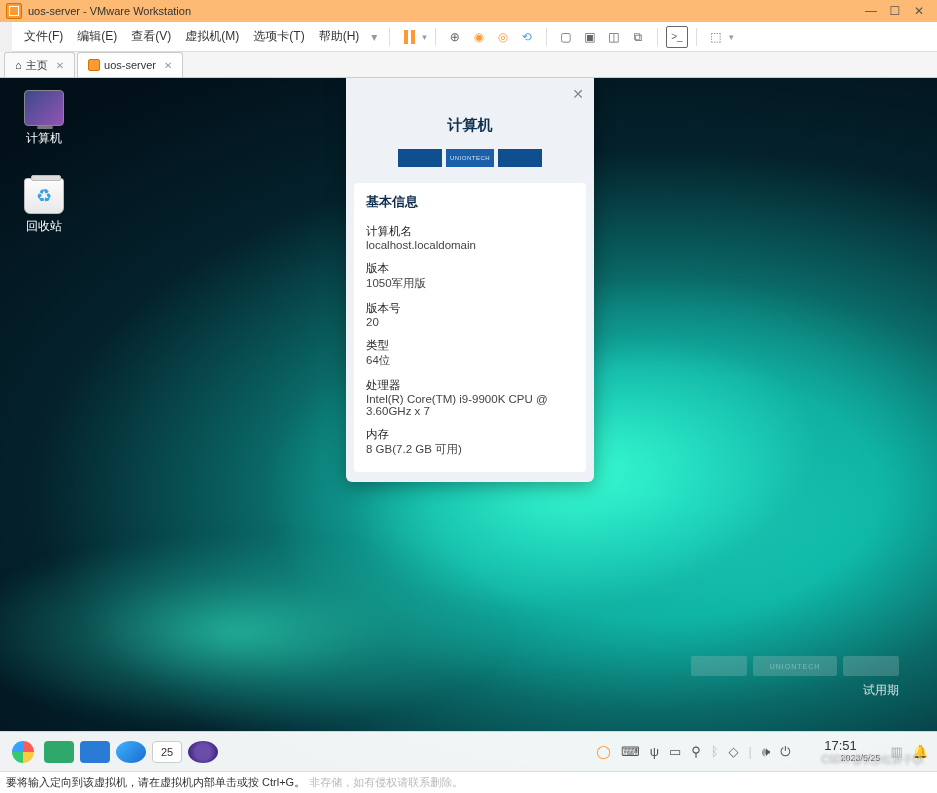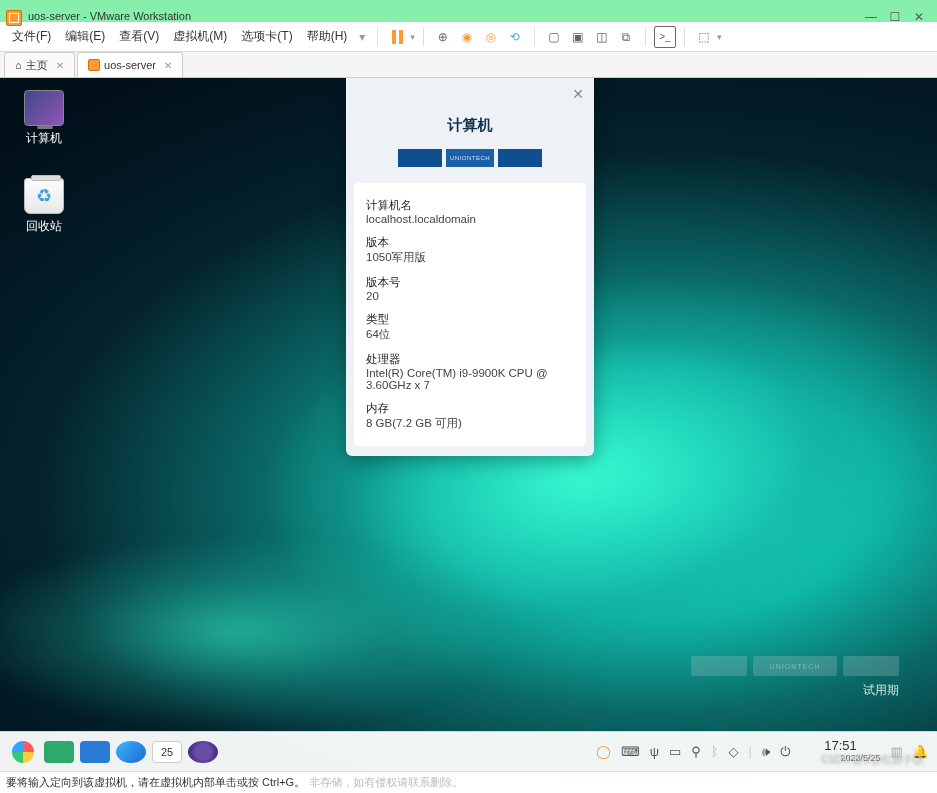--- a/index.html
+++ b/index.html
@@ -1,26 +1,26 @@
 <!DOCTYPE html>
 <html><head>
 <meta charset="utf-8">
 <style>
 * { margin: 0; padding: 0; box-sizing: border-box; font-family: "Microsoft YaHei", "PingFang SC", sans-serif; }
 body { width: 937px; height: 793px; background: #f0f0f0; overflow: hidden; position: relative; }
 
 
-.titlebar { height: 22px; background: #86efac; display: flex; padding: 10px 6px; font-size: 11px; color: #333; }
+.titlebar { height: 22px; background: #fdba74; display: flex; align-items: center; padding: 2px 6px; font-size: 11px; color: #333; }
 .titlebar .app-icon { width: 16px; height: 16px; background: #ff9933; border: 1px solid #cc7700; border-radius: 2px; margin-right: 6px; display:flex; align-items:center; justify-content:center; }
 .titlebar .app-icon::after{ content:""; width:8px;height:8px;border:1px solid #fff; }
 .titlebar .spacer { flex: 1; }
 .titlebar .winbtn { width: 24px; text-align: center; color: #555; cursor: pointer; font-size: 12px; }
 
 
-.menubar { height: 30px; background: #fff; border-bottom: 1px solid #ddd; display: flex; align-items: center; padding: 0 6px; font-size: 12px; color: #333; gap: 2px; }
+.menubar { height: 30px; background: #fff; border-bottom: 1px solid #ddd; display: flex; align-items: center; padding: 0 6px; font-size: 12px; color: #333; gap: 2px; margin-left: 12px; }
 .menubar .menu-item { padding: 3px 6px; cursor: pointer; }
 .menubar .sep { width: 1px; height: 18px; background: #ddd; margin: 0 6px; }
 .menubar .tb-btn { width: 22px; height: 22px; display: flex; align-items: center; justify-content: center; cursor: pointer; color: #666; }
 .pause-icon { display:flex; gap:3px; }
 .pause-icon span { width:4px; height:14px; background:#ff9933; }
 
 
 .tabsrow { height: 26px; background: #f5f5f5; border-bottom: 1px solid #ccc; display: flex; align-items: stretch; padding-left: 4px; }
 .tab { display: flex; align-items: center; gap: 4px; padding: 0 10px; border: 1px solid #ccc; border-bottom: none; background: #fafafa; font-size: 11px; color: #333; margin-right: 2px; border-radius: 3px 3px 0 0; cursor: pointer; }
 .tab.active { background: #fff; }
@@ -158,20 +158,21 @@
 
   <div class="about">
     <div class="close">✕</div>
     <div class="hdr-title">计算机</div>
     <div class="brand">
       <div class="bar"></div>
       <div class="mid">UNIONTECH</div>
       <div class="bar"></div>
     </div>
     <div class="card">
+      <h4>基本信息</h4>
       <div class="row">
         <div class="k">计算机名</div>
         <div class="v">localhost.localdomain</div>
       </div>
       <div class="row">
         <div class="k">版本</div>
         <div class="v">1050军用版</div>
       </div>
       <div class="row">
         <div class="k">版本号</div>

